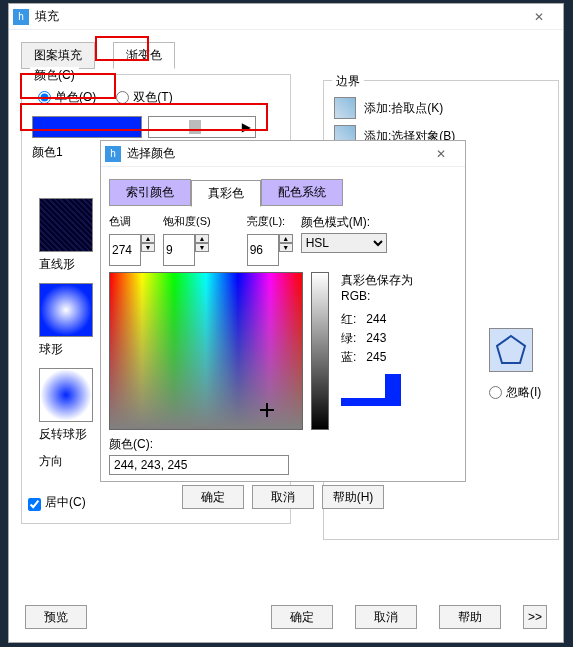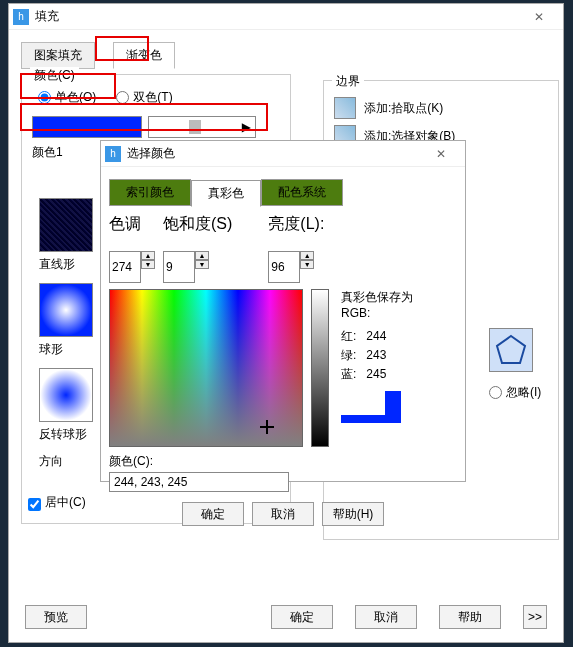--- a/index.html
+++ b/index.html
@@ -38,25 +38,25 @@
   .ignore { position: absolute; left: 480px; top: 354px; display:flex;align-items:center;gap:4px; }
 
   .bottombar { position: absolute; left: 0; bottom: 0; width: 100%; height: 50px; display: flex; align-items: center; gap: 22px; padding: 0 16px; }
   .btn { min-width: 62px; height: 24px; border: 1px solid #999; background: #f3f3f3; display: inline-flex; align-items: center; justify-content: center; cursor: pointer; }
   .btn.sm { min-width: 24px; }
 
   
   .dlg { left: 100px; top: 140px; width: 366px; height: 342px; z-index: 10; }
   .dlg .content { padding: 8px; }
   .dlg-tabs { display: flex; margin: 4px 0 8px 0; }
-  .dlg-tab { padding: 4px 16px; border: 1px solid #999; background: #4d7c0f; cursor: pointer; }
+  .dlg-tab { padding: 4px 16px; border: 1px solid #999; background: #c4b5fd; cursor: pointer; }
   .dlg-tab.active { background: #fff; border-bottom: 1px solid #fff; position: relative; top: 1px; }
   .spinrow { display: flex; gap: 8px; margin-bottom: 6px; }
   .spin { display: flex; flex-direction: column; }
-  .spin label { font-size: 16px; margin-bottom: 16px; }
+  .spin label { font-size: 11px; margin-bottom: 5px; }
   .spin .box { display: flex; }
   .spin input { width: 32px; height: 14px; border: 1px solid #888; padding: 15px 2px; }
   .spin .ud { display:flex;flex-direction:column; }
   .spin .ud span { width: 14px; height: 9px; border: 1px solid #888; font-size: 7px; text-align:center; line-height:7px; background:#eee; cursor:pointer;}
   .colorfield { width: 194px; height: 158px; border: 1px solid #666; background:
      linear-gradient(to bottom, rgba(128,128,128,0), rgba(128,128,128,1)),
      linear-gradient(to right, #ff0000, #ffff00, #00ff00, #00ffff, #0000ff, #ff00ff, #ff0000);
      position: relative; }
   .cross { position:absolute; width:14px;height:14px; left:150px; top:130px; }
   .cross::before,.cross::after{content:"";position:absolute;background:#000;}
@@ -207,20 +207,24 @@
       <div class="spin">
         <label>亮度(L):</label>
         <div class="box">
             <input value="96" style="">
             <div class="ud">
               <span>▲</span>
               <span>▼</span>
             </div>
           </div>
       </div>
+      <div class="modebox">
+        <label>颜色模式(M):</label>
+        <select><option>HSL</option></select>
+      </div>
     </div>
 
     <div class="cpick-row">
       <div class="colorfield">
         <div class="cross"></div>
       </div>
       <div class="lumbar"></div>
       <div class="cpick-right">
         <div>真彩色保存为</div>
         <div>RGB:</div>

